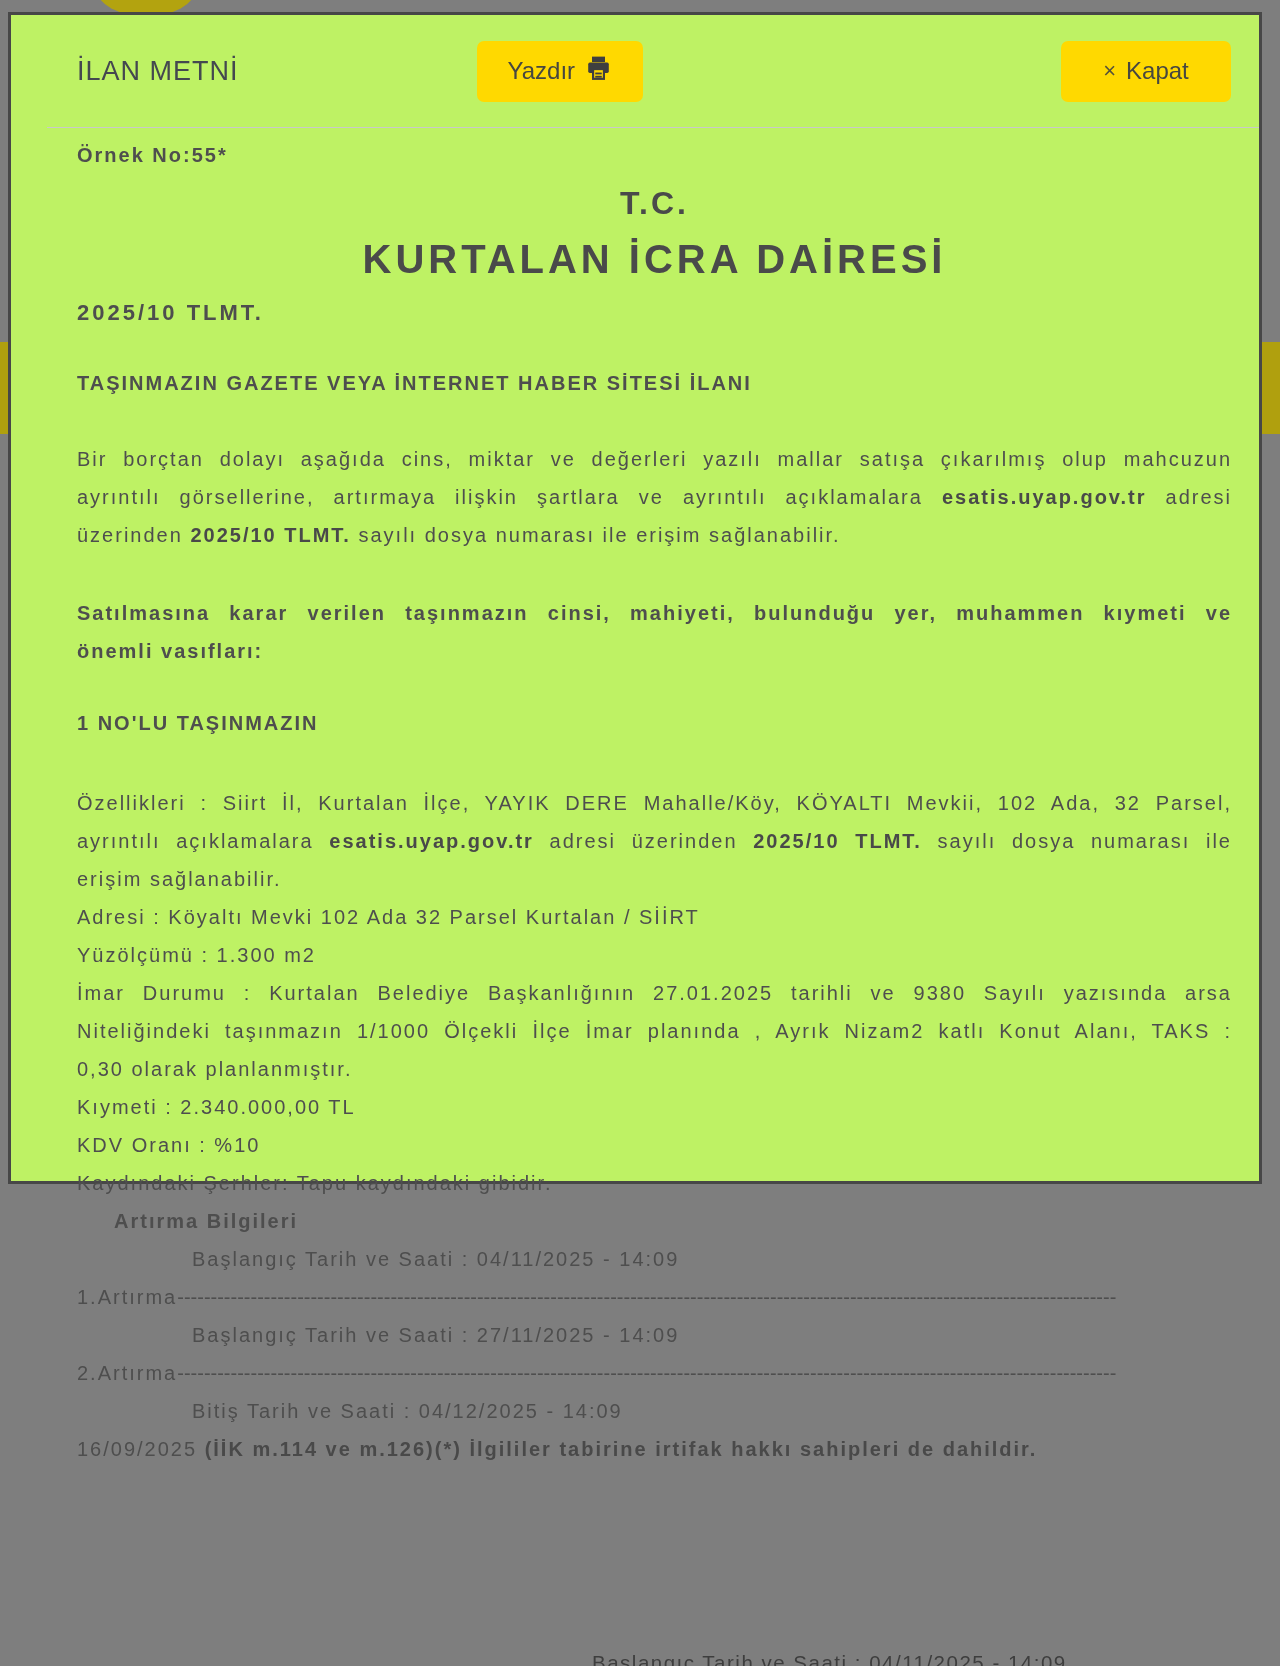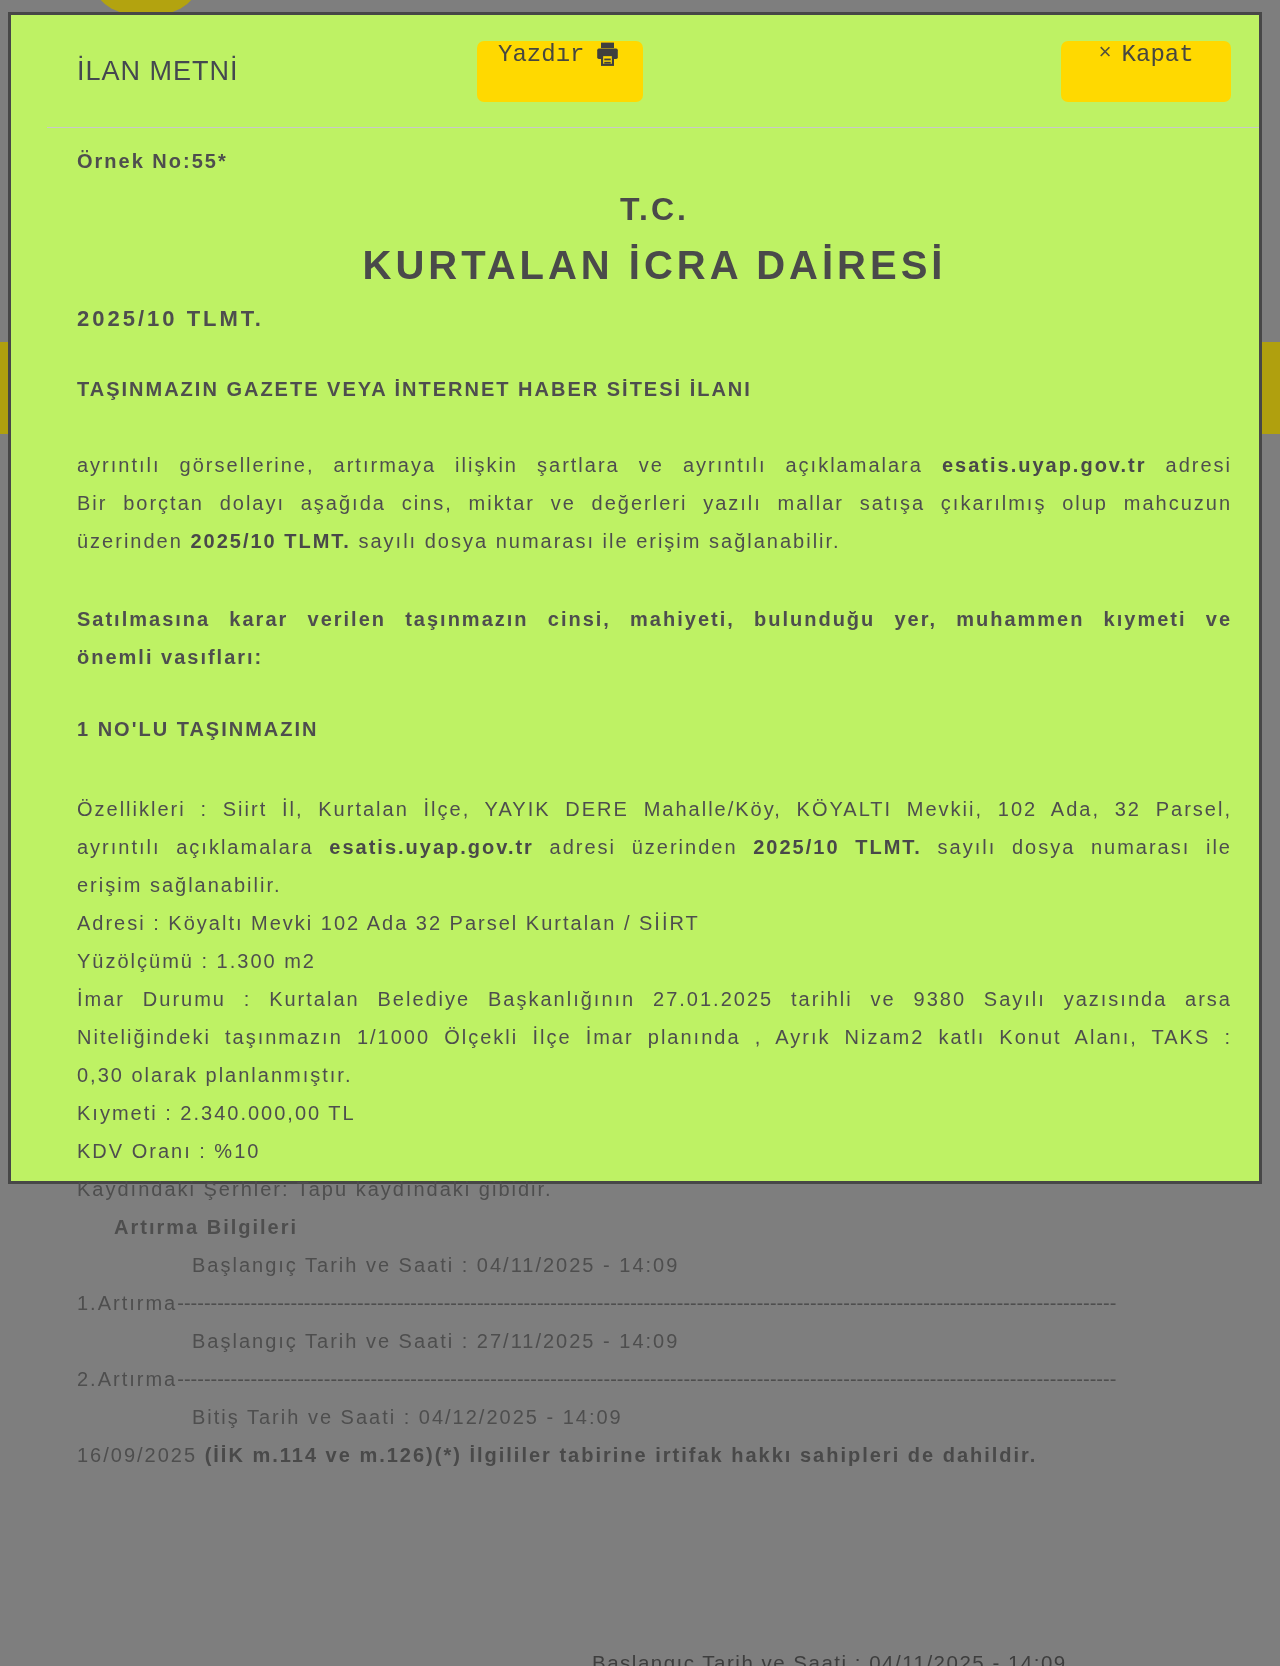--- a/index.html
+++ b/index.html
@@ -61,25 +61,25 @@
   .modal-title {
     font-size: 27px;
     letter-spacing: 1px;
     color: #44484f;
   }
   .btn {
     height: 61px;
     background: #ffd900;
     border: none;
     border-radius: 7px;
-    font-family: Liberation Mono, monospace;
+    font-family: Liberation Sans, sans-serif;
     font-size: 24px;
     color: #474740;
     display: flex;
-    align-items: flex-start;
+    align-items: center;
     justify-content: center;
     gap: 10px;
     cursor: pointer;
   }
   .btn-print { width: 166px; margin-right: 180px; }
   .btn-close { width: 170px; }
   .printer-svg { display: inline-block; }
   .close-x { font-size: 22px; color: #55523a; }
 
   
@@ -89,21 +89,21 @@
     line-height: 38px;
     letter-spacing: 2px;
     color: #4e4e4e;
   }
   .doc .b, .doc b { font-weight: bold; color: #494949; }
   .center { text-align: center; }
   .jline { text-align: justify; text-align-last: justify; }
   .lline { text-align: left; }
   .indent { padding-left: 115px; }
 
-  .ornek { font-weight: bold; margin-top: 6px; }
+  .ornek { font-weight: bold; }
   .tc { font-weight: bold; font-size: 32px; letter-spacing: 3px; line-height: 46px; margin-top: 6px; color: #4a4a4a; }
   .office { font-weight: bold; font-size: 40px; letter-spacing: 4px; line-height: 54px; margin-top: 6px; color: #4a4a4a; }
   .fileno { font-weight: bold; font-size: 22px; letter-spacing: 3px; line-height: 42px; margin-top: 6px; }
   .heading { font-weight: bold; margin-top: 30px; }
   .intro { margin-top: 38px; }
   .karar { font-weight: bold; margin-top: 40px; }
   .tasinmaz { font-weight: bold; margin-top: 34px; }
   .ozellik { margin-top: 42px; }
   .boldline { font-weight: bold; margin-left: 37px; }
 
@@ -153,22 +153,22 @@
 
       <div class="ornek nowrap">Örnek No:55*</div>
 
       <div class="tc center">T.C.</div>
       <div class="office center">KURTALAN İCRA DAİRESİ</div>
       <div class="fileno nowrap">2025/10 TLMT.</div>
 
       <div class="heading nowrap">TAŞINMAZIN GAZETE VEYA İNTERNET HABER SİTESİ İLANI</div>
 
       <div class="intro">
+        <div class="jline">Bir borçtan dolayı aşağıda cins, miktar ve değerleri yazılı mallar satışa çıkarılmış olup mahcuzun</div>
         <div class="jline"><span>ayrıntılı görsellerine, artırmaya ilişkin şartlara ve ayrıntılı açıklamalara </span><b>esatis.uyap.gov.tr</b><span> adresi</span></div>
-        <div class="jline">Bir borçtan dolayı aşağıda cins, miktar ve değerleri yazılı mallar satışa çıkarılmış olup mahcuzun</div>
         <div class="lline"><span>üzerinden </span><b>2025/10 TLMT.</b><span> sayılı dosya numarası ile erişim sağlanabilir.</span></div>
       </div>
 
       <div class="karar">
         <div class="jline">Satılmasına karar verilen taşınmazın cinsi, mahiyeti, bulunduğu yer, muhammen kıymeti ve</div>
         <div class="lline">önemli vasıfları:</div>
       </div>
 
       <div class="tasinmaz nowrap">1 NO'LU TAŞINMAZIN</div>
 

